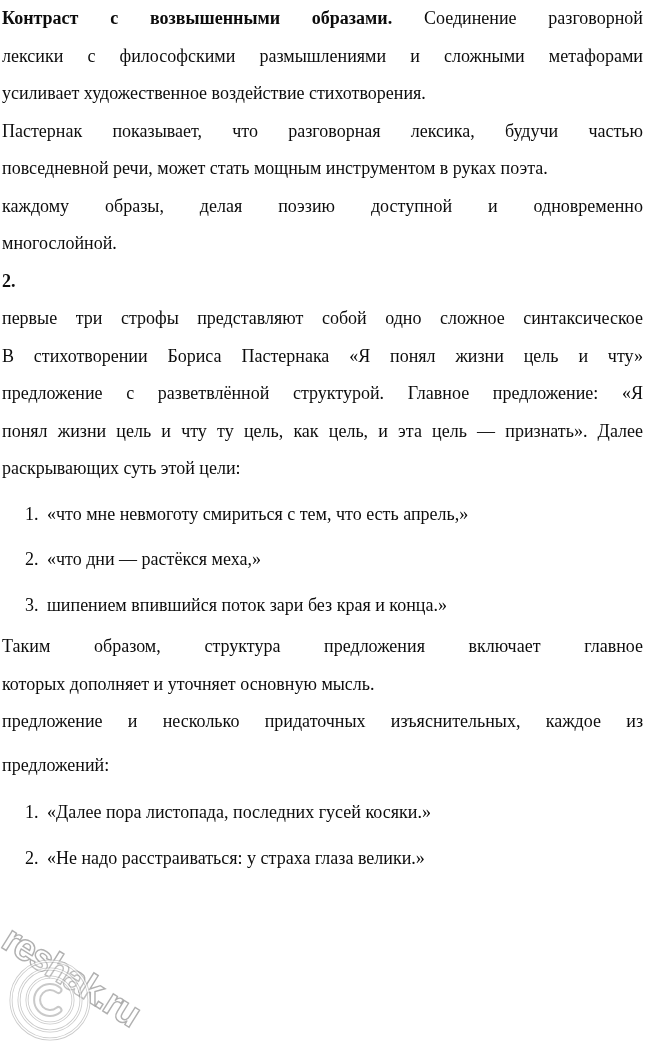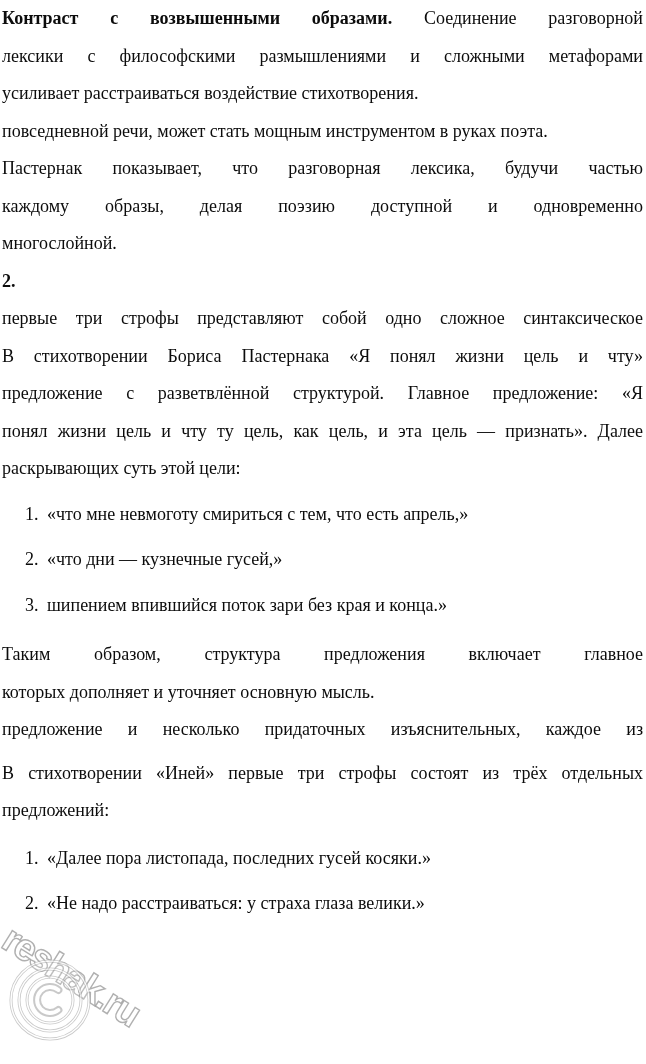--- a/index.html
+++ b/index.html
@@ -14,21 +14,21 @@
   .ln{text-align:justify;text-align-last:justify;}
   .ln.last{text-align-last:left;}
   .para{margin:0;}
   .heading{font-weight:bold;margin:0;}
   b{font-weight:bold;}
   .list{margin:8px 0 0 0;padding-left:45px;}
   .list.list2{margin-top:10px;}
   .li{position:relative;margin-bottom:8px;}
   .li:last-child{margin-bottom:0;}
   .marker{position:absolute;left:-22px;top:0;width:22px;text-align:left;}
-  .p5{margin-top:12px;}
+  .p5{margin-top:4px;}
   .p6{margin-top:6px;}
 
   
   .wm{position:absolute;left:0;top:0;width:646px;height:1064px;pointer-events:none;}
   .wm-text{
     position:absolute;left:16px;top:920px;
     font-family:"Liberation Sans","DejaVu Sans",sans-serif;
     font-weight:bold;font-size:38px;letter-spacing:-2px;
     transform:rotate(32deg);transform-origin:0 0;
     color:rgba(255,255,255,0.5);
@@ -39,26 +39,26 @@
 </style>
 </head>
 <body>
 
 <div class="page">
   <div class="content">
 
     <div class="para">
       <div class="ln"><b>Контраст с возвышенными образами. </b><span>Соединение разговорной</span></div>
       <div class="ln">лексики с философскими размышлениями и сложными метафорами</div>
-      <div class="ln last">усиливает расстраиваться воздействие стихотворения.</div>
+      <div class="ln last">усиливает художественное воздействие стихотворения.</div>
     </div>
 
     <div class="para">
+      <div class="ln">Пастернак показывает, что разговорная лексика, будучи частью</div>
       <div class="ln last">повседневной речи, может стать мощным инструментом в руках поэта.</div>
-      <div class="ln">Пастернак показывает, что разговорная лексика, будучи частью</div>
     </div>
 
     <div class="para">
       <div class="ln">каждому образы, делая поэзию доступной и одновременно</div>
       <div class="ln last">многослойной.</div>
     </div>
 
     <div class="heading">2.</div>
 
     <div class="para">
@@ -69,36 +69,35 @@
       <div class="ln last">раскрывающих суть этой цели:</div>
     </div>
 
     <div class="list">
       <div class="li">
         <span class="marker">1.</span>
         <div class="ln last">«что мне невмоготу смириться с тем, что есть апрель,»</div>
       </div>
       <div class="li">
         <span class="marker">2.</span>
-        <div class="ln last">«что дни — кузнечные гусей,»</div>
+        <div class="ln last">«что дни — растёкся меха,»</div>
       </div>
       <div class="li">
         <span class="marker">3.</span>
         <div class="ln last">шипением впившийся поток зари без края и конца.»</div>
       </div>
     </div>
 
     <div class="para p5">
       <div class="ln">Таким образом, структура предложения включает главное</div>
       <div class="ln last">которых дополняет и уточняет основную мысль.</div>
       <div class="ln">предложение и несколько придаточных изъяснительных, каждое из</div>
     </div>
 
     <div class="para p6">
-      <div class="ln">В стихотворении «Иней» первые три строфы состоят из трёх отдельных</div>
       <div class="ln last">предложений:</div>
     </div>
 
     <div class="list list2">
       <div class="li">
         <span class="marker">1.</span>
         <div class="ln last">«Далее пора листопада, последних гусей косяки.»</div>
       </div>
       <div class="li">
         <span class="marker">2.</span>

